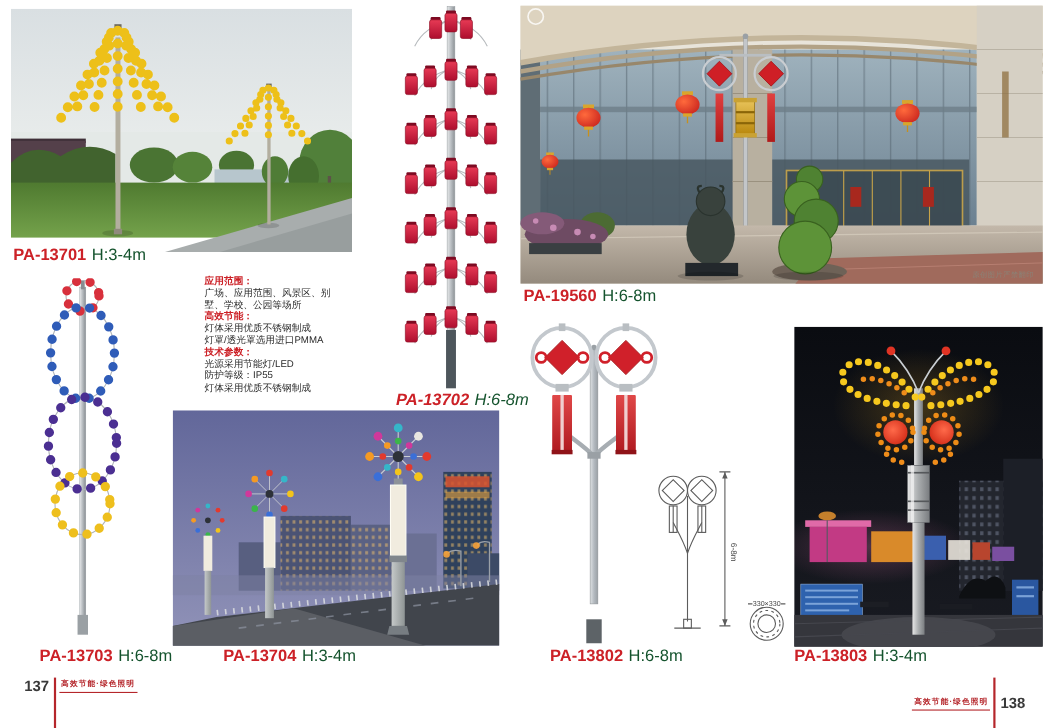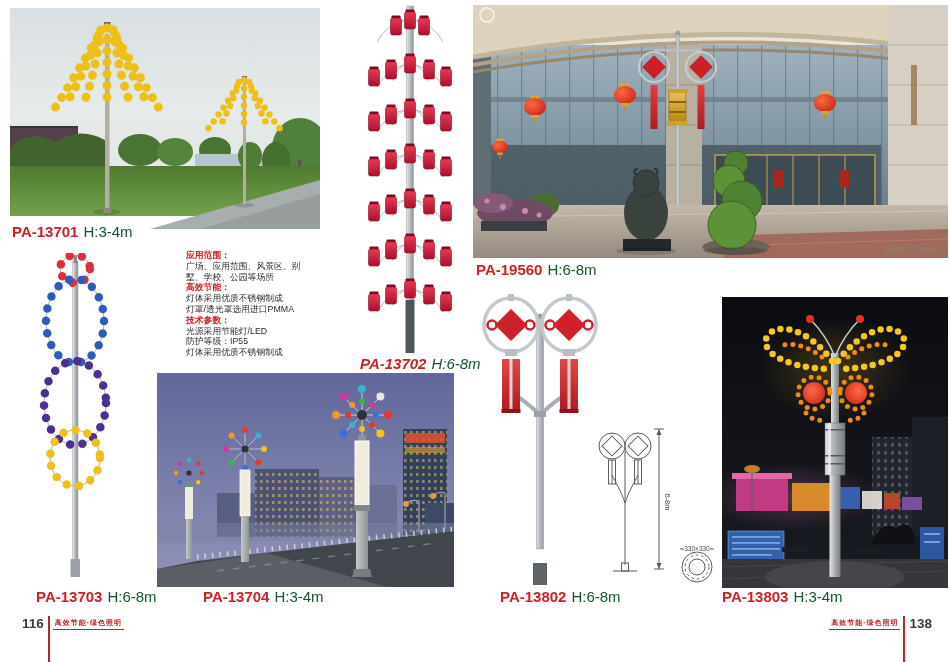--- a/index.html
+++ b/index.html
@@ -9,21 +9,21 @@
   .ph svg{display:block;}
   .plabel{position:absolute;font-size:15px;font-weight:bold;white-space:nowrap;line-height:16px;}
   .plabel .code{color:#cc2127;}
   .plabel .hval{color:#14532d;font-weight:normal;margin-left:5px;}
   .specs{position:absolute;left:186px;top:250px;width:152px;font-size:8.8px;line-height:10.8px;color:#2a2a2a;}
   .specs .t{color:#cc2127;font-weight:bold;}
   .watermark{position:absolute;left:858px;top:246px;width:82px;text-align:right;
              font-size:6.5px;color:#8b8276;letter-spacing:0.5px;}
   .footer{position:absolute;top:616px;display:flex;align-items:flex-start;}
   .f-left{left:18px;}
-  .f-right{right:14px;}
+  .f-right{right:14px;align-items:center;}
   .f-num{font-size:13.5px;font-weight:bold;color:#3a3a3a;line-height:15px;padding:0 4px;}
   .f-line{width:2px;height:46px;background:#b5262b;flex:none;}
   .f-slogan{font-size:7px;font-weight:bold;color:#b5262b;letter-spacing:1px;line-height:8px;
             border-bottom:1px solid #b5262b;padding:3px 2px 2px 2px;margin:0 3px;white-space:nowrap;}
 </style>
 </head>
 <body>
 
 <div class="page">
 
@@ -582,21 +582,21 @@
     <div>灯罩/透光罩选用进口PMMA</div>
     <div class="t">技术参数：</div>
     <div>光源采用节能灯/LED</div>
     <div>防护等级：IP55</div>
     <div>灯体采用优质不锈钢制成</div>
   </div>
 
   <div class="watermark">原创图片严禁翻印</div>
 
   <div class="footer f-left">
-    <span class="f-num">116</span>
+    <span class="f-num">137</span>
     <span class="f-line"></span>
     <span class="f-slogan">高效节能·绿色照明</span>
   </div>
   <div class="footer f-right">
     <span class="f-slogan">高效节能·绿色照明</span>
     <span class="f-line"></span>
     <span class="f-num">138</span>
   </div>
 
 </div>

